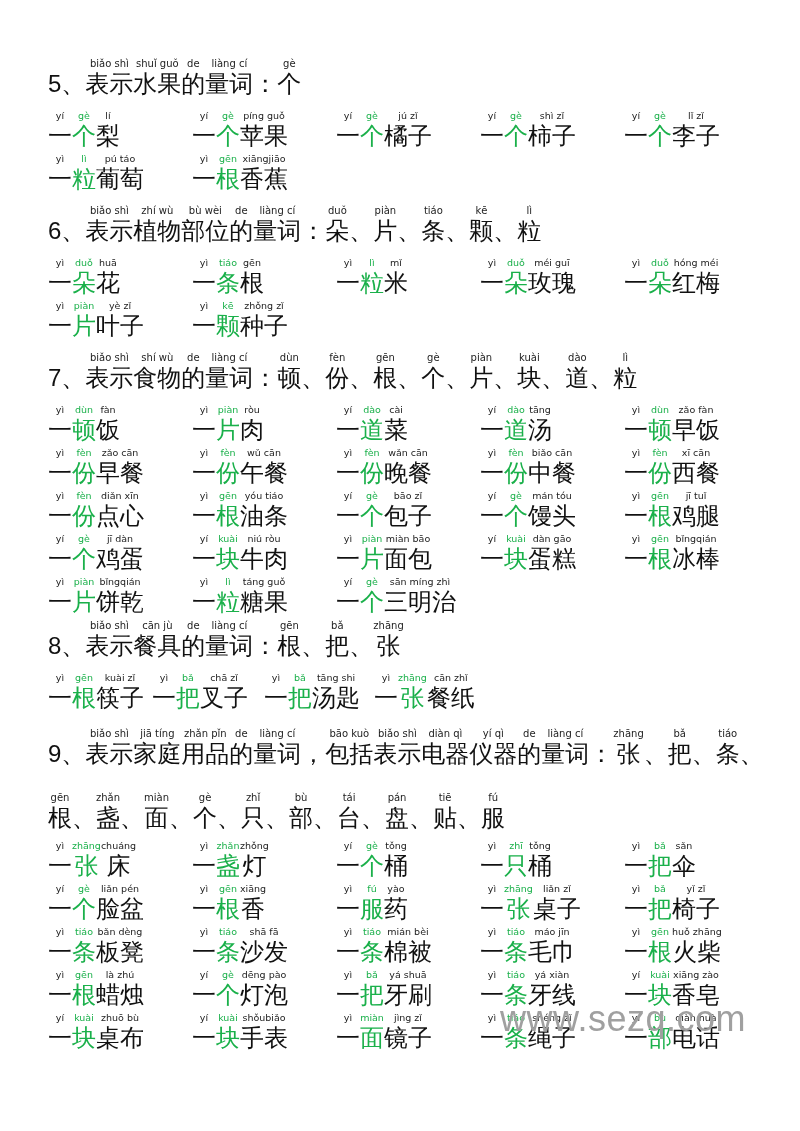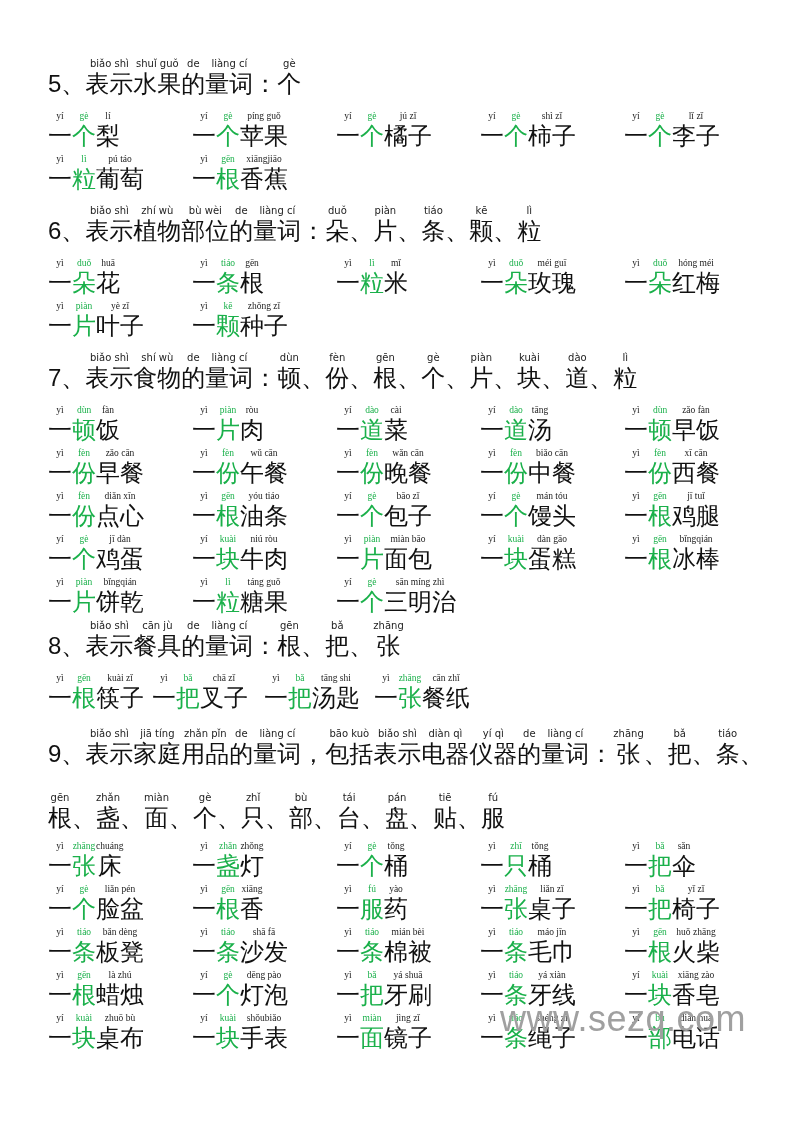--- a/index.html
+++ b/index.html
@@ -3,21 +3,21 @@
 <meta charset="utf-8">
 <style>
   html, body { margin: 0; padding: 0; background: #ffffff; }
   body { width: 800px; height: 1131px; position: relative; overflow: hidden;
          font-family: "DejaVu Sans", sans-serif; color: #111; }
   .section-title { position: absolute; left: 48px; display: flex; align-items: flex-end; }
   .tw { display: inline-flex; flex-direction: column; align-items: center; }
   .tw .py { font-size: 10px; line-height: 12px; color: #222; white-space: nowrap; height: 12px; }
   .tw .hz { font-size: 24px; line-height: 28px; white-space: nowrap; }
   .num { font-size: 24px; line-height: 28px; margin-top: 12px; font-family: "Liberation Sans", sans-serif; }
-  .row { position: absolute; left: 48px; width: 740px; height: 44px; font-family: Liberation Serif, serif; }
+  .row { position: absolute; left: 48px; width: 740px; height: 44px; }
   .item { position: absolute; top: 0; display: flex; align-items: flex-end; }
   .cell { display: inline-flex; flex-direction: column; align-items: center; }
   .cell .py { font-size: 9.5px; line-height: 12px; height: 12px; color: #222; white-space: nowrap; }
   .cell .hz { font-size: 24px; line-height: 28px; color: #111; white-space: nowrap; }
   .cell.green .py, .cell.green .hz { color: #1ab04a; }
   .watermark { position: absolute; left: 500px; top: 998px; font-family: "Liberation Sans", sans-serif;
                font-size: 36px; color: #a0a0a0; letter-spacing: 0.5px; }
 </style>
 </head>
 <body>

